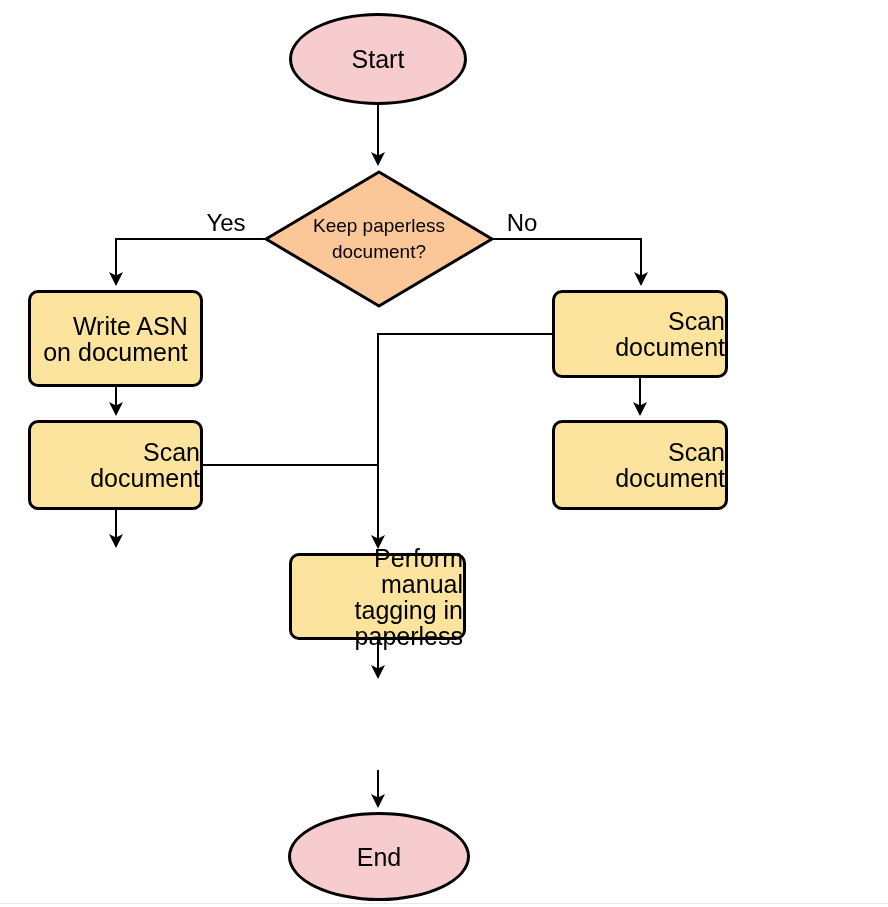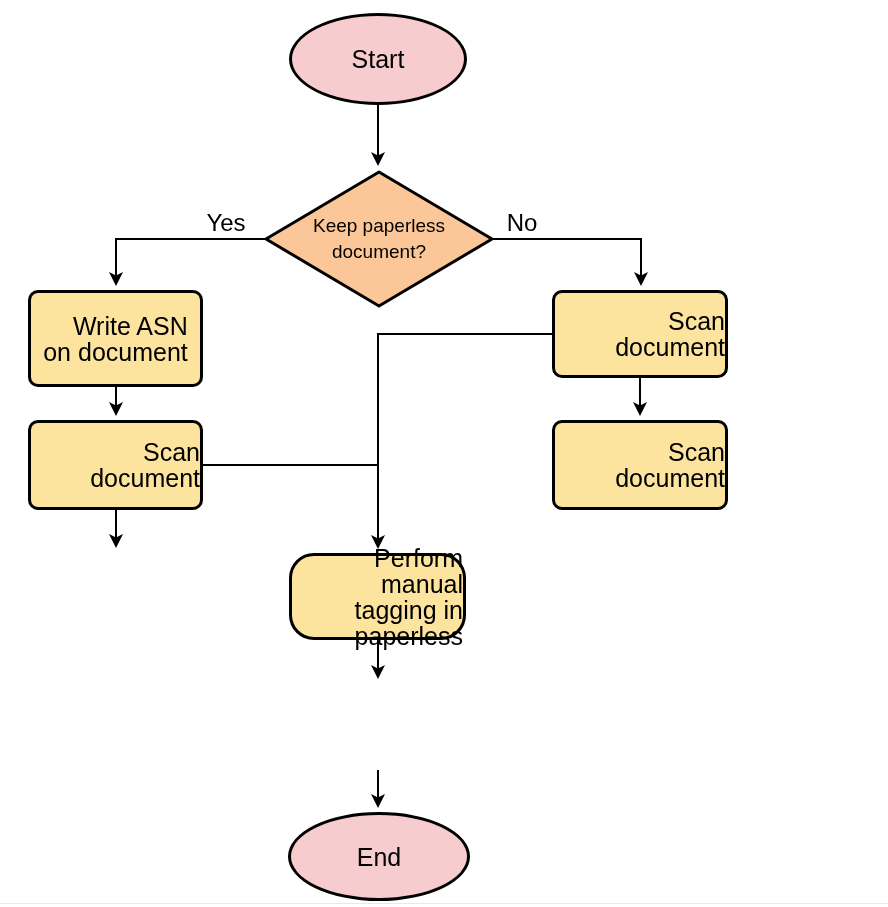--- a/index.html
+++ b/index.html
@@ -83,21 +83,21 @@
 
 
   <div class="node process" style="left:552px;top:290px;width:176px;height:88px;">
     <span>Scan document</span>
   </div>
 
   <div class="node process" style="left:552px;top:420px;width:176px;height:90px;">
     <span>Scan document</span>
   </div>
 
-  <div class="node process" style="left:289px;top:553px;width:177px;height:87px;border-radius:25px;">
+  <div class="node process" style="left:289px;top:553px;width:177px;height:87px;">
     <span>Perform manual
 tagging in
 paperless</span>
   </div>
 
 
 
   <div class="node terminator" style="left:288px;top:812px;width:182px;height:89px;">
     <span>End</span>
   </div>

